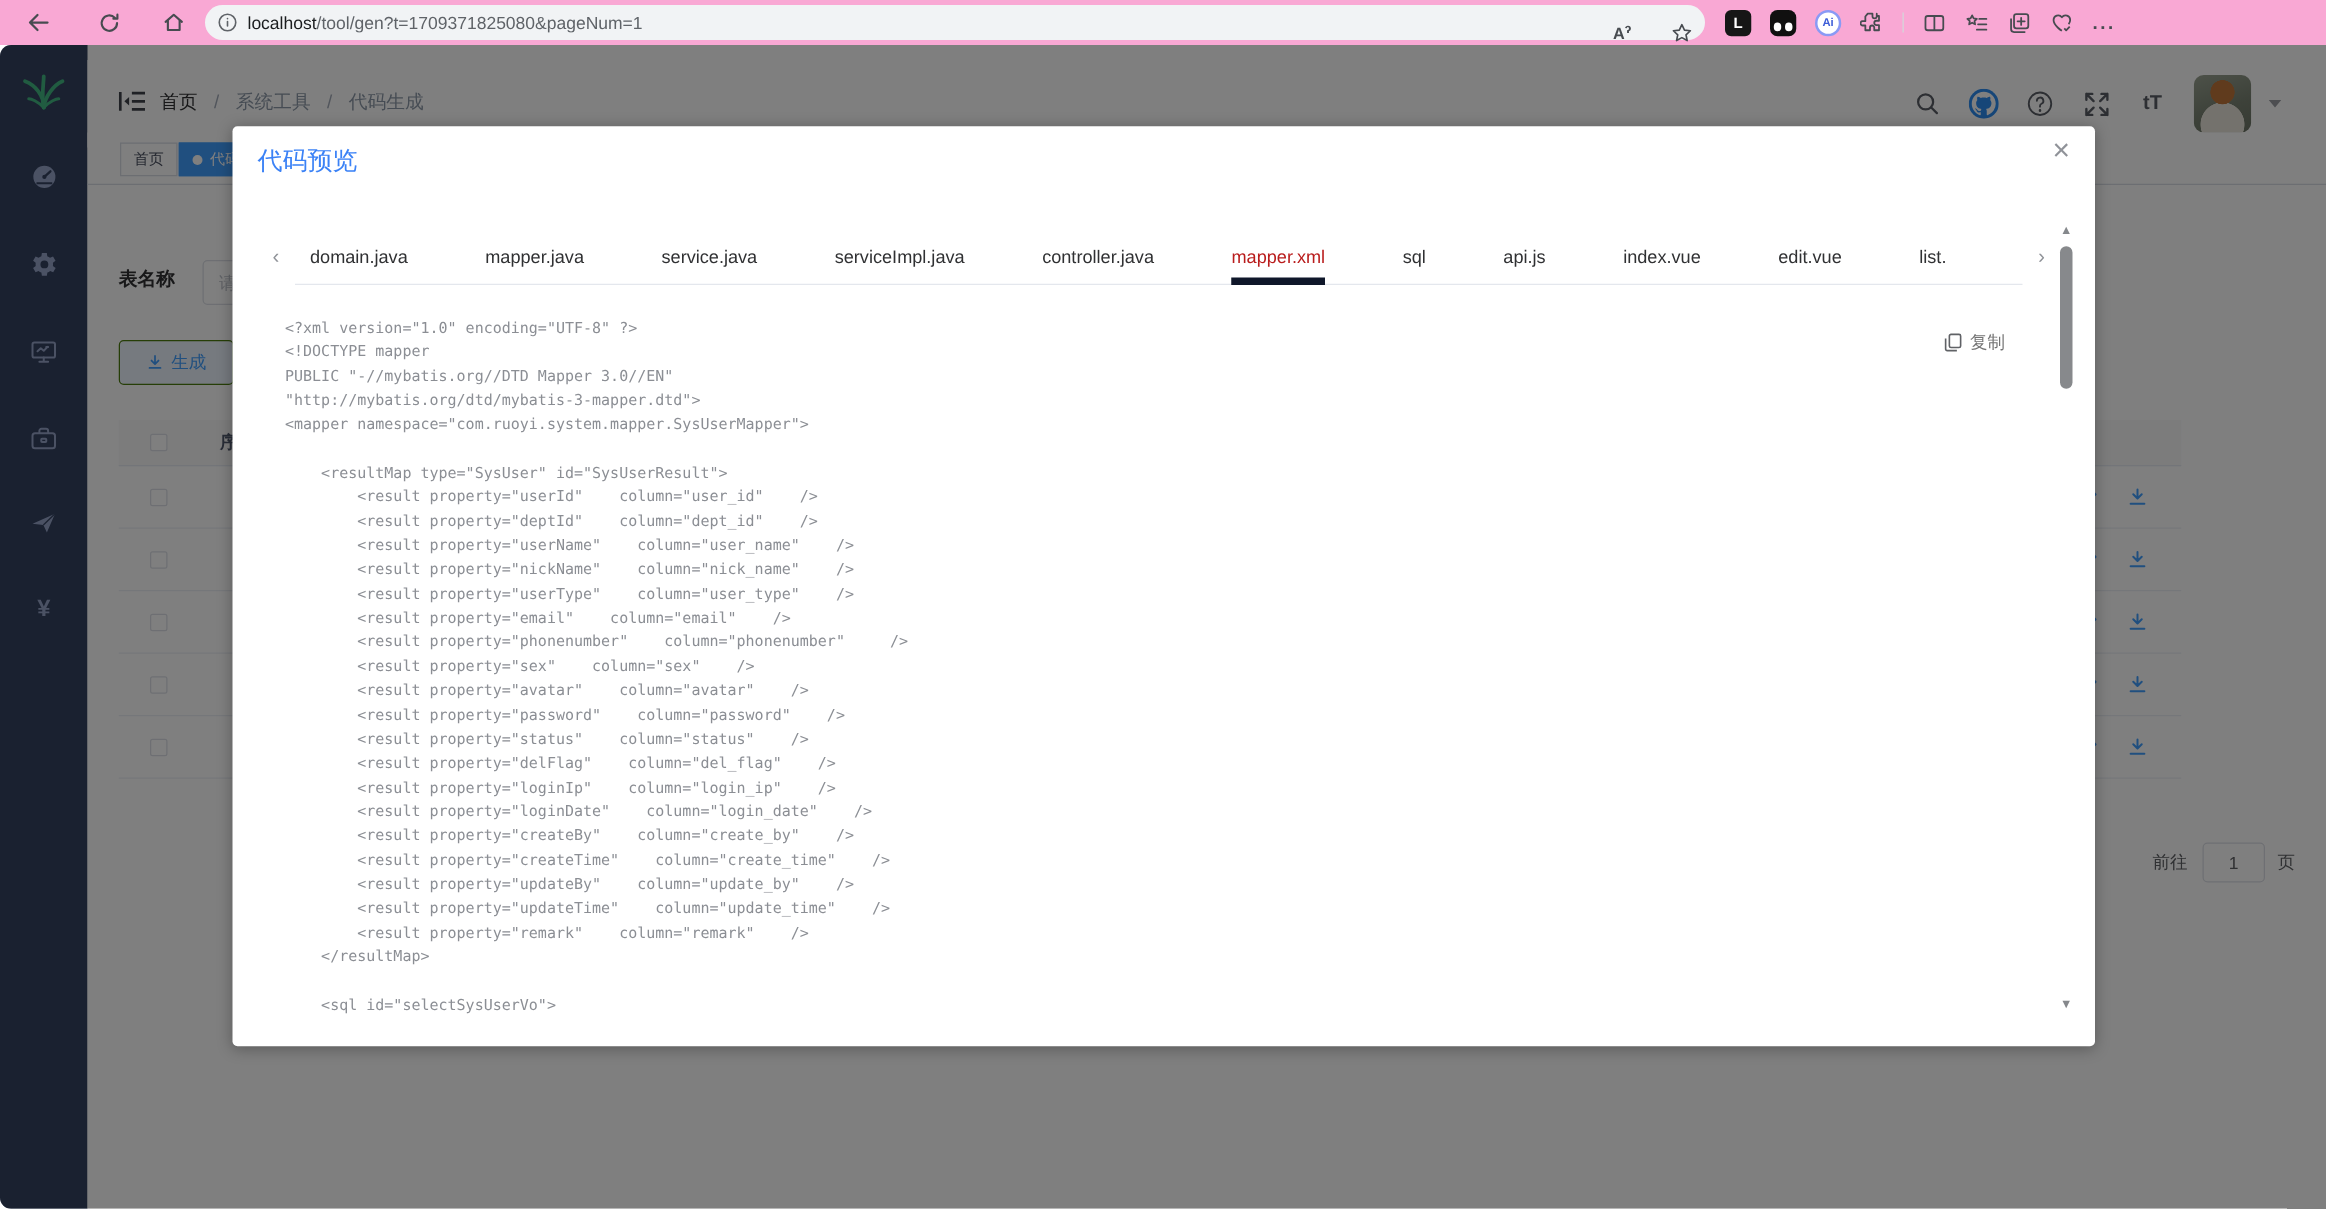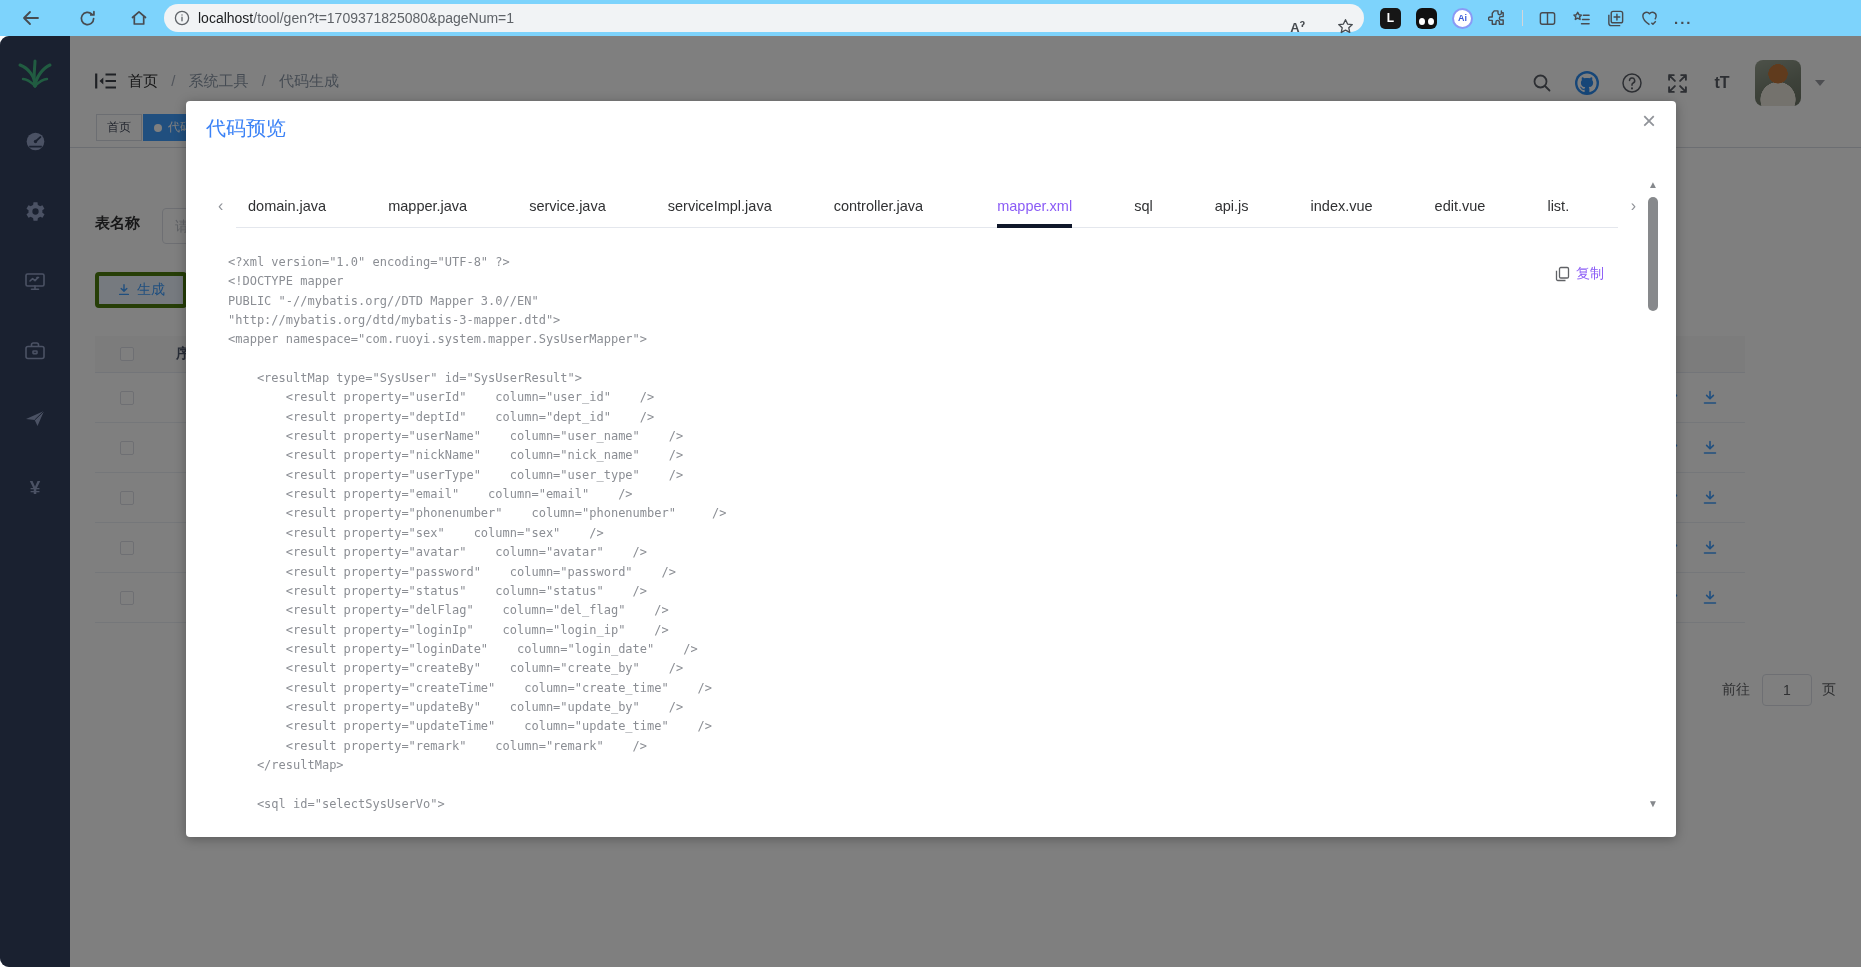--- a/index.html
+++ b/index.html
@@ -1,20 +1,20 @@
 <!DOCTYPE html>
 <html><head>
 <meta charset="utf-8">
 <style>
   * { margin:0; padding:0; box-sizing:border-box; }
   html,body { width:1861px; height:967px; overflow:hidden; background:#fff;
     font-family:"Liberation Sans", sans-serif; }
 
   
-  .browser-bar { position:absolute; left:0; top:0; width:1861px; height:36px; background:#7dd3fc;
+  .browser-bar { position:absolute; left:0; top:0; width:1861px; height:36px; background:#f9a8d4;
     display:flex; align-items:center; z-index:100; }
   .b-icon { width:34px; height:28px; display:flex; align-items:center; justify-content:center;
     color:#474b50; cursor:pointer; border-radius:6px; flex:0 0 auto; }
   .url-pill { height:28px; flex:0 0 auto; width:1200px; margin-left:8px; background:#f1f3f5;
     border-radius:14px; display:flex; align-items:center; padding:0 10px; }
   .url-text { font-size:14px; margin-left:8px; flex:1; white-space:nowrap; overflow:hidden; }
   .url-host { color:#1b1d1f; }
   .url-path { color:#5f6368; }
   .pill-right { display:flex; align-items:flex-end; gap:32px; margin-left:auto;margin-top:16px; }
   .readaloud { font-size:13px; color:#474b50; font-weight:bold; }
@@ -67,21 +67,21 @@
   .tag.active { background:#409eff; border-color:#409eff; color:#fff; }
   .tag .dot { width:8px; height:8px; border-radius:50%; background:#fff; margin-right:6px; }
 
   
   .content { position:absolute; left:70px; top:112px; width:1791px; height:819px; background:#fff; }
   .form-label { position:absolute; left:25px; top:66px; font-size:15px; font-weight:bold; color:#303133; }
   .form-input { position:absolute; left:92px; top:60px; width:230px; height:36px; border:1px solid #dcdfe6;
     border-radius:4px; padding:0 12px; font-size:14px; color:#606266; background:#fff; }
   .form-input::placeholder { color:#c0c4cc; }
   .gen-btn { position:absolute; left:25px; top:124px; width:92px; height:36px; background:#ecf5ff;
-    border:4px solid #4d7c0f; border-radius:4px; color:#409eff; font-size:14px;
+    border:1px solid #4d7c0f; border-radius:4px; color:#409eff; font-size:14px;
     display:flex; align-items:center; justify-content:center; gap:6px; cursor:pointer; }
   .tbl-head { position:absolute; left:25px; top:188px; width:1650px; height:37px; background:#f8f8f9;
     border-bottom:1px solid #e6ebf2; display:flex; align-items:center; }
   .th-seq { position:absolute; left:81px; font-size:14px; font-weight:bold; color:#515a6e; }
   .checkbox { width:14px; height:14px; border:1px solid #dcdfe6; border-radius:2px; background:#fff; cursor:pointer; }
   .tbl-rows { position:absolute; left:25px; top:225px; width:1650px; }
   .tbl-row { position:relative; height:50px; border-bottom:1px solid #ebeef5; }
   .row-check { position:absolute; left:25px; top:18px; }
   .row-edit { position:absolute; left:1568px; top:17px; cursor:pointer; }
   .row-dl { position:absolute; left:1607px; top:17px; cursor:pointer; }
@@ -98,23 +98,23 @@
     border-radius:4px; box-shadow:0 2px 12px rgba(0,0,0,0.3); z-index:60; }
   .modal-title { position:absolute; left:20px; top:14px; font-size:20px; color:#3b82f6; }
   .modal-close { position:absolute; right:20px; top:8px; font-size:24px; color:#909399; cursor:pointer;
     line-height:1; font-weight:300; }
   .tabs-wrap { position:absolute; left:50px; right:58px; top:86px; height:41px; border-bottom:1px solid #e4e7ed; }
   .tab-arrow { position:absolute; top:97px; font-size:16px; color:#909399; cursor:pointer; line-height:1; }
   .tab-arrow.left { left:32px; }
   .tab-arrow.right { right:40px; }
   .tabs { position:absolute; left:62px; top:86px; height:41px; display:flex; gap:62px; }
   .tab { height:41px; line-height:39px; font-size:14.5px; color:#303133; cursor:pointer; white-space:nowrap; }
-  .tab.active { color:#8b5cf6; border-bottom:4px solid #0f172a;margin-left:12px; }
+  .tab.active { color:#b91c1c; border-bottom:6px solid #0f172a; }
   .copy-btn { position:absolute; left:1369px; top:164px; display:flex; align-items:center; gap:6px;
-    color:#8b5cf6; font-size:14px; cursor:pointer;text-align:right; }
+    color:#737373; font-size:14px; cursor:pointer;text-align:right; }
   .code-pre { position:absolute; left:42px; top:152px; width:1380px; height:564px; overflow:hidden;
     font-family:"DejaVu Sans Mono", monospace; font-size:12px; line-height:19.35px; color:#8b8e94;
     white-space:pre; }
   .mscroll-up, .mscroll-down { position:absolute; left:1460px; width:14px; text-align:center;
     font-size:10px; color:#85888c; cursor:pointer; }
   .mscroll-up { top:78px; }
   .mscroll-down { top:697px; }
   .mscroll-thumb { position:absolute; left:1462px; top:96px; width:10px; height:114px;
     background:#87898c; border-radius:5px; cursor:pointer; }
 

